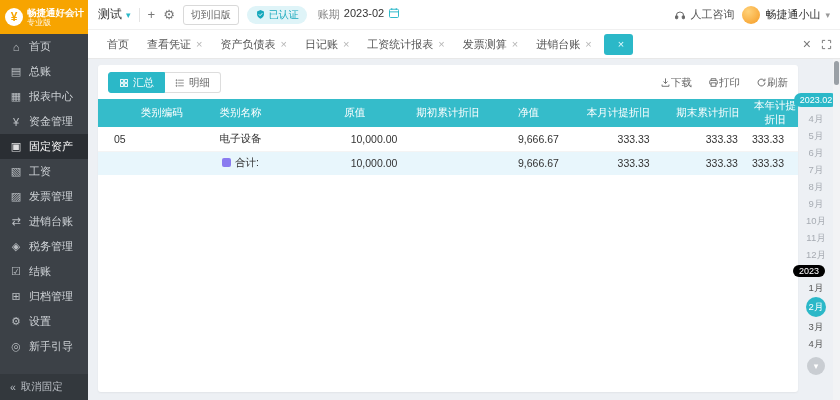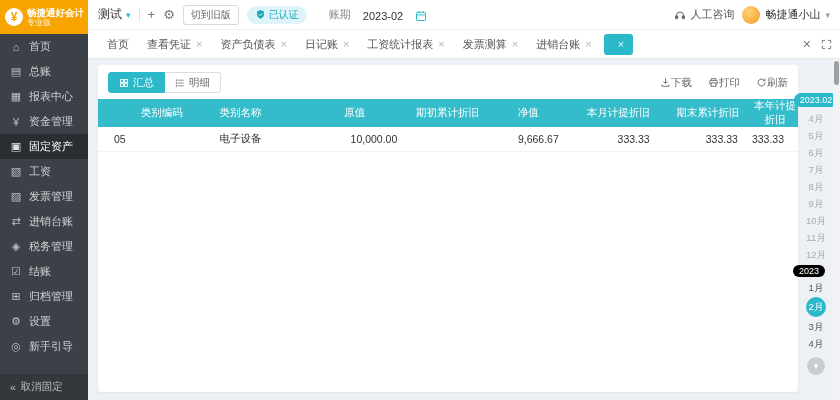--- a/index.html
+++ b/index.html
@@ -28,21 +28,21 @@
   .topbar { height: 30px; background: #fff; border-bottom: 1px solid #f0f0f0; display: flex; align-items: center;
     padding: 0 10px; gap: 8px; flex-shrink: 0; }
   .company { display: flex; align-items: center; gap: 4px; cursor: pointer; font-size: 12px; color: #333; }
   .chev { color: #2bb8c8; font-size: 9px; }
   .vdiv { width: 1px; height: 14px; background: #e4e4e4; }
   .tb-ico { color: #777; font-size: 13px; cursor: pointer; line-height: 1; }
   .old-btn { border: 1px solid #d9d9d9; border-radius: 3px; padding: 2px 7px; font-size: 10px; color: #666;
     background: #fff; cursor: pointer; }
   .cert { display: flex; align-items: center; gap: 3px; background: #dff4f8; color: #17a8bc; border-radius: 9px;
     padding: 2px 8px; font-size: 10px; cursor: pointer; }
-  .period { display: flex; align-items: flex-end; gap: 12px; margin-left: 14px; }
+  .period { display: flex; align-items: flex-start; gap: 4px; margin-left: 3px; }
   .period-label { color: #888; }
   .period-value { color: #333; }
   .spacer { flex: 1; }
   .support { display: flex; align-items: center; gap: 4px; color: #555; cursor: pointer; }
   .avatar { width: 18px; height: 18px; border-radius: 50%; background: radial-gradient(circle at 35% 30%, #ffd27a, #f59a23); }
   .userbox { display: flex; align-items: center; gap: 5px; cursor: pointer; }
   .chev-grey { color: #999; font-size: 9px; }
   svg.i { display: block; }
   
   .tabbar { height: 29px; background: #fff; border-bottom: 1px solid #e8e8e8; display: flex; align-items: center;
@@ -329,20 +329,32 @@
           <tr>
             <td class="c-code">05</td>
             <td class="c-name">电子设备</td>
             <td class="c-num">10,000.00</td>
             <td class="c-num"></td>
             <td class="c-num">9,666.67</td>
             <td class="c-num">333.33</td>
             <td class="c-num">333.33</td>
             <td class="c-num">333.33</td>
           </tr>
+          <tr class="total">
+            <td></td>
+            <td class="c-name">
+              <span class="sum-ico"></span><span>合计:</span>
+            </td>
+            <td class="c-num">10,000.00</td>
+            <td class="c-num"></td>
+            <td class="c-num">9,666.67</td>
+            <td class="c-num">333.33</td>
+            <td class="c-num">333.33</td>
+            <td class="c-num">333.33</td>
+          </tr>
         </tbody>
       </table>
     </div>
 
     <div class="rail">
       <div class="rail-pill">2023.02</div>
       <div class="rail-month dim">4月</div>
       <div class="rail-month dim">5月</div>
       <div class="rail-month dim">6月</div>
       <div class="rail-month dim">7月</div>

